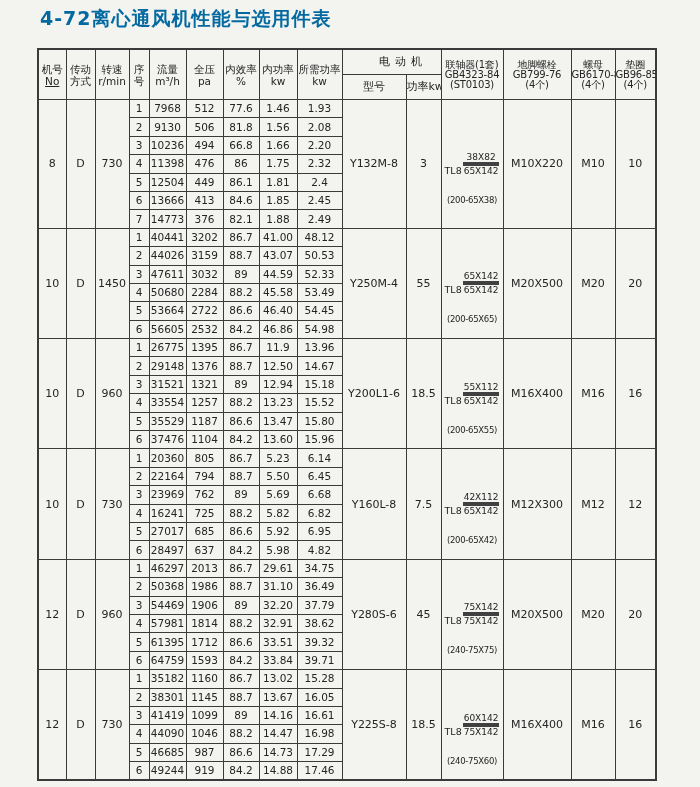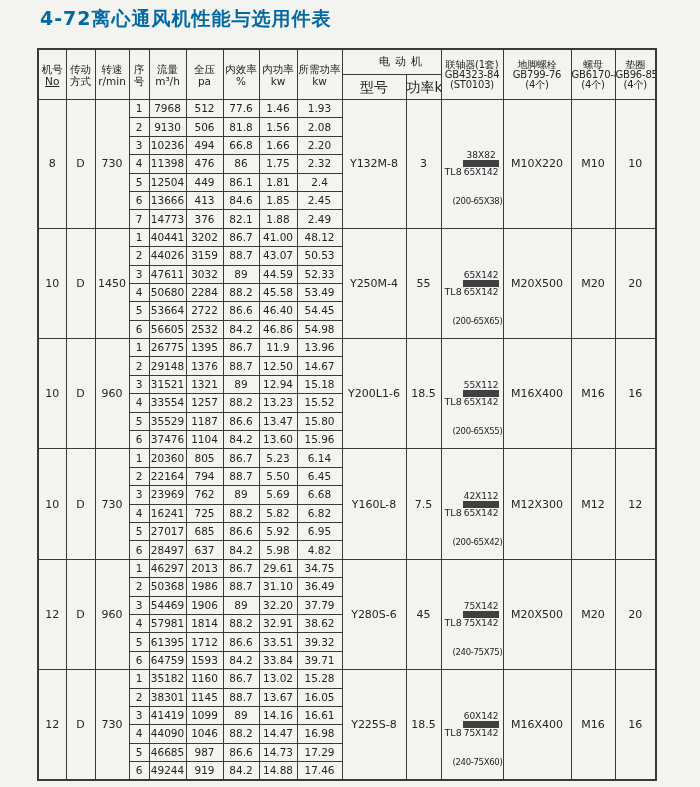--- a/index.html
+++ b/index.html
@@ -20,31 +20,31 @@
     background:transparent;
   }
   th,td{
     border:1px solid #3a3a3a;
     text-align:center;vertical-align:middle;
     padding:0;overflow:hidden;white-space:nowrap;
   }
   thead th{font-weight:normal;font-size:10.5px;line-height:12px;height:24px;color:#242424;}
   thead .part-col{font-size:10px;line-height:10px;letter-spacing:-0.2px;}
   thead .motor-group{letter-spacing:5px;font-size:11px;padding-left:23px;}
-  thead .sub-th{font-size:14px;}
+  thead .sub-th{font-size:11px;}
   [data-name="col-header-machine-no"] div:nth-child(2){text-decoration:underline;}
   tbody td{font-size:10.5px;height:17.4px;line-height:17px;color:#242424;}
   td.merged-cell{font-size:11px;}
   td.coupling-cell{font-size:9px;line-height:10px;white-space:normal;}
   .coupling-wrap{display:flex;align-items:flex-end;justify-content:center;}
   .coupling-prefix{font-size:9.5px;}
   .coupling-frac{display:inline-block;margin-left:1px;}
-  .frac-top{display:block;border-bottom:7px solid #404040;padding:0 1px;margin-top:29px;}
+  .frac-top{display:block;border-bottom:4px solid #404040;padding:0 1px;margin-top:29px;}
   .frac-bot{display:block;padding:0 1px;}
-  .coupling-note{font-size:8.5px;letter-spacing:-0.3px;margin-top:19px;text-align:right;}
+  .coupling-note{font-size:8.5px;letter-spacing:-0.3px;margin-top:19px;}
 </style>
 </head>
 <body>
 
 <div class="page-title" data-name="page-title">4-72离心通风机性能与选用件表</div>
 
 <table class="fan-table" data-name="fan-table">
   <colgroup data-name="column-widths">
     <col style="width:28px">
       <col style="width:29px">

